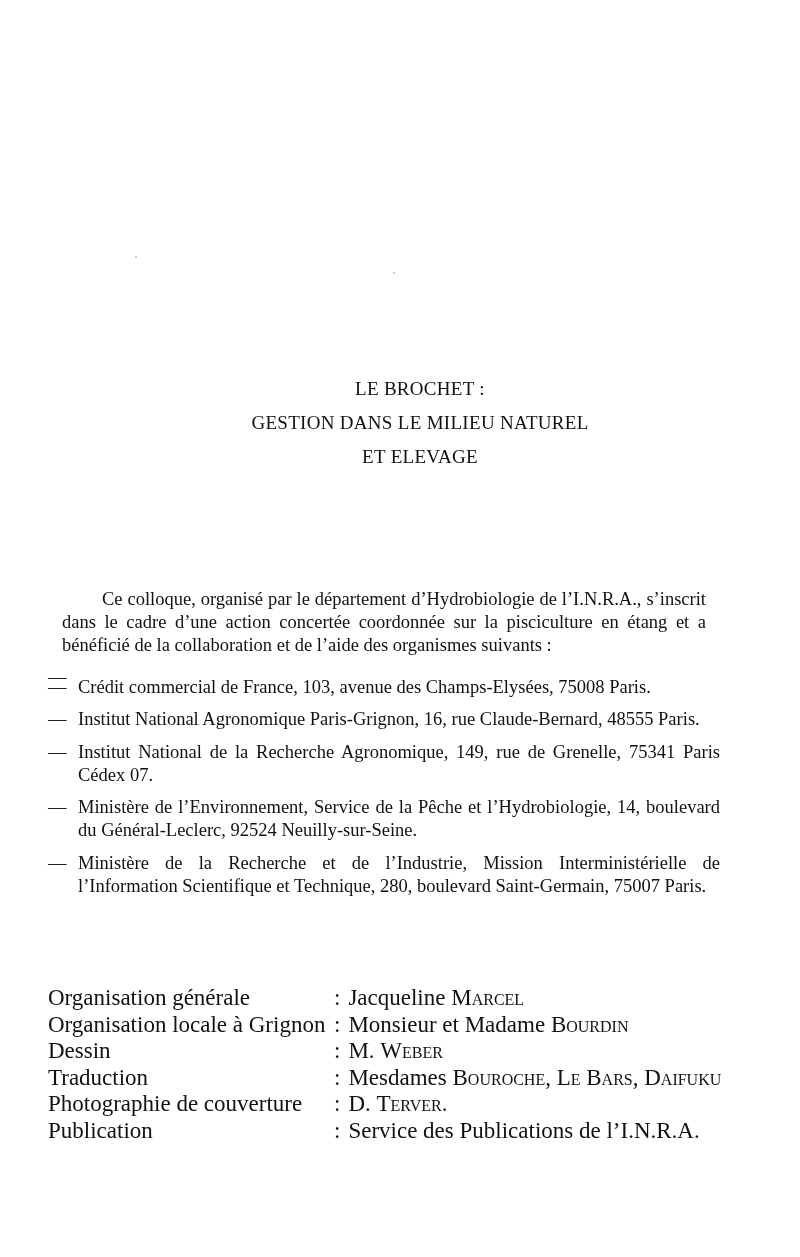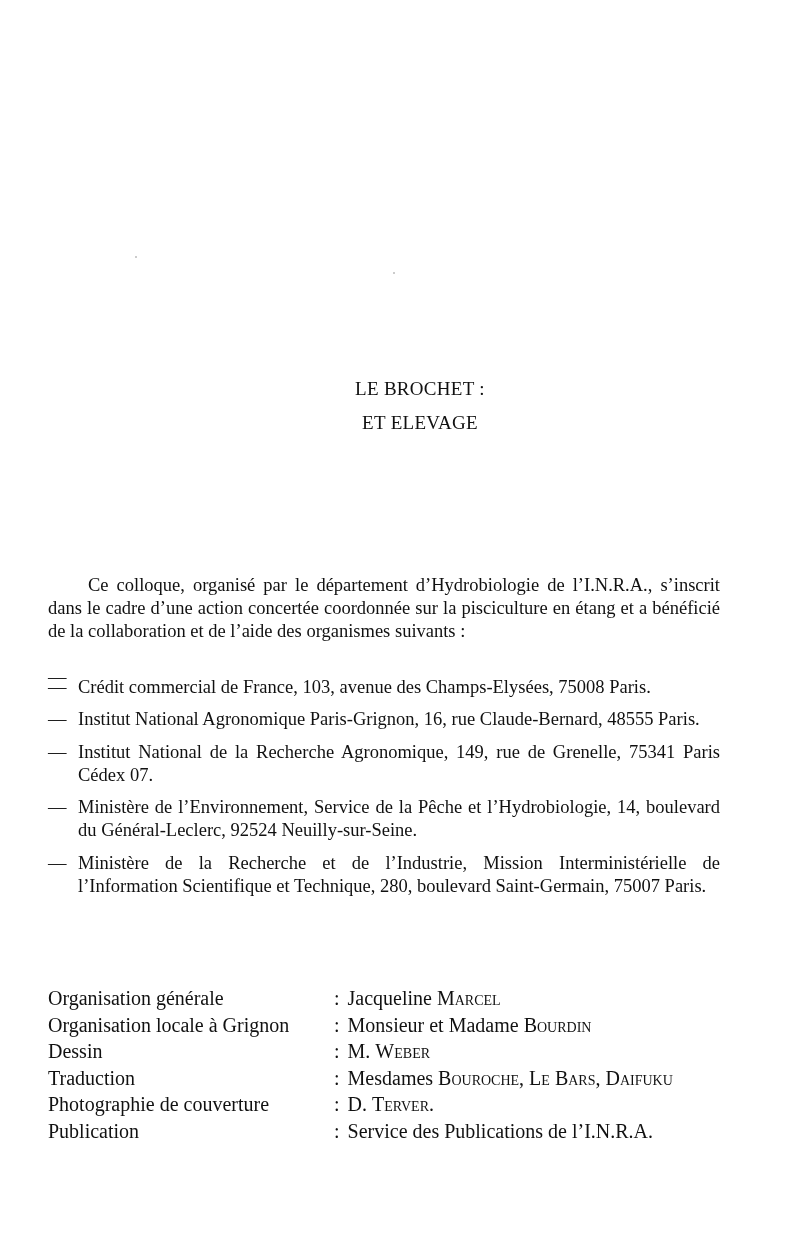--- a/index.html
+++ b/index.html
@@ -10,49 +10,50 @@
   }
   .title-block {
     position: absolute; left: 0; top: 372px; width: 800px;
     text-align: center; font-size: 19px; letter-spacing: 0.3px;
   }
   .title-line { height: 34px; line-height: 34px; padding-left: 40px; }
   .intro {
     position: absolute; left: 48px; top: 574px; width: 672px;
     font-size: 18.5px; line-height: 23px; text-align: justify;
   }
-  .intro p { margin: 0; text-indent: 40px; text-align-last: left; }
+  .intro p { margin: 14px; text-indent: 40px; text-align-last: left; }
   .sponsors {
     position: absolute; left: 48px; top: 666px; width: 672px;
     font-size: 18.5px; line-height: 23px;
   }
   .sponsor {
     position: relative; padding-left: 30px; margin-bottom: 9.5px;
     text-align: justify; text-align-last: left;
   }
   .sponsor .dash { position: absolute; left: 0; top: 0; }
   .credits {
     position: absolute; left: 48px; top: 985px; width: 690px;
-    font-size: 20px; line-height: 26.5px;
+    font-size: 23px; line-height: 26.5px;
   }
   .credit-row { display: flex; }
   .credit-label { width: 286px; }
   .credit-value { flex: 1; }
   .credit-value .sep { margin-right: 8px; }
   .sc { font-variant: small-caps; }
   .speck { position: absolute; width: 2px; height: 2px; background: #bbb; border-radius: 1px; }
 </style>
 </head>
 <body>
 
 <span class="speck" style="left:135px;top:256px;"></span>
 <span class="speck" style="left:393px;top:272px;"></span>
 
 <div class="title-block">
   <div class="title-line">LE BROCHET :</div>
+  <div class="title-line">GESTION DANS LE MILIEU NATUREL</div>
   <div class="title-line">ET ELEVAGE</div>
 </div>
 
 <div class="intro">
   <p>Ce colloque, organisé par le département d’Hydrobiologie de l’I.N.R.A., s’inscrit dans le cadre d’une action concertée coordonnée sur la pisciculture en étang et a bénéficié de la collaboration et de l’aide des organismes suivants :</p>
 </div>
 
 <div class="sponsors">
   <div class="sponsor">
     <span class="dash">—</span>

